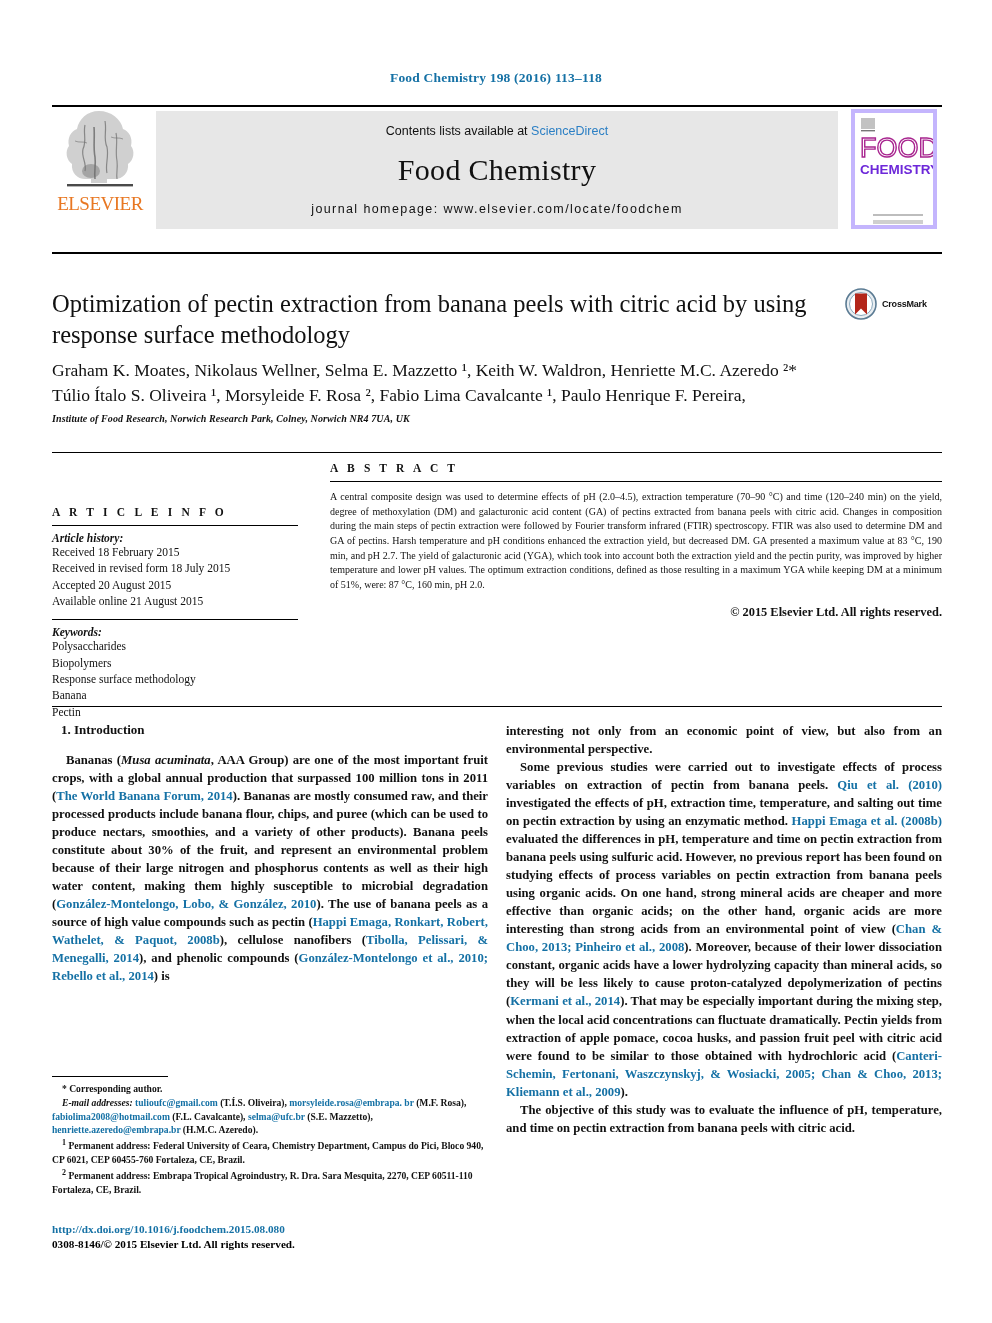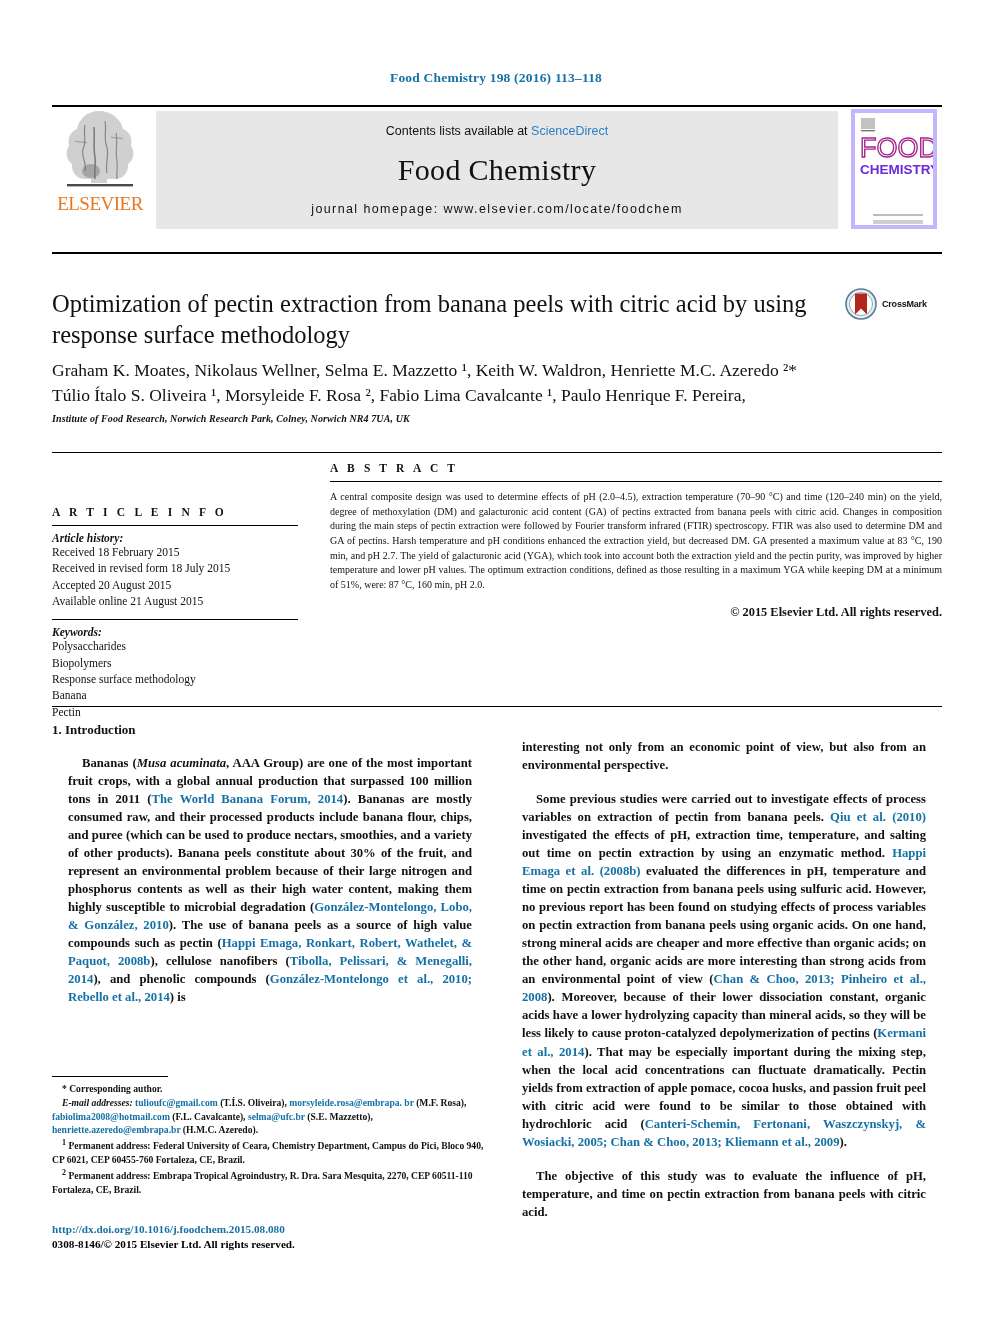--- a/index.html
+++ b/index.html
@@ -129,23 +129,23 @@
 
   
   .col {
     position:absolute; top:722px; width:436px;
     font-family:"Liberation Serif", serif; font-size:12.7px; line-height:1.42;
     color:#111; text-align:justify; font-weight:bold;
   }
   .colL { left:52px; }
   .colR { left:506px; }
   .col h2 {
-    font-size:13px; font-weight:bold; margin:0 0 13px 0; line-height:1.2;
-  }
-  .col p { margin:16px; text-indent:14px;font-family:Liberation Serif, serif; }
+    font-size:13px; font-weight:bold; margin:0 0 13px 9px; line-height:1.2;
+  }
+  .col p { margin:0; text-indent:14px;font-family:Liberation Serif, serif; }
   .col p.noind { text-indent:0; }
   a.cite, .cite { color:#1571a5; text-decoration:none; }
 
   
   .foot {
     position:absolute; left:52px; top:1076px; width:436px;
     font-family:"Liberation Serif", serif; font-size:9.6px; line-height:1.44;
     color:#111; font-weight:bold;
   }
   .foot .fhr { border-top:1px solid #000; width:116px; margin-bottom:5px; }

